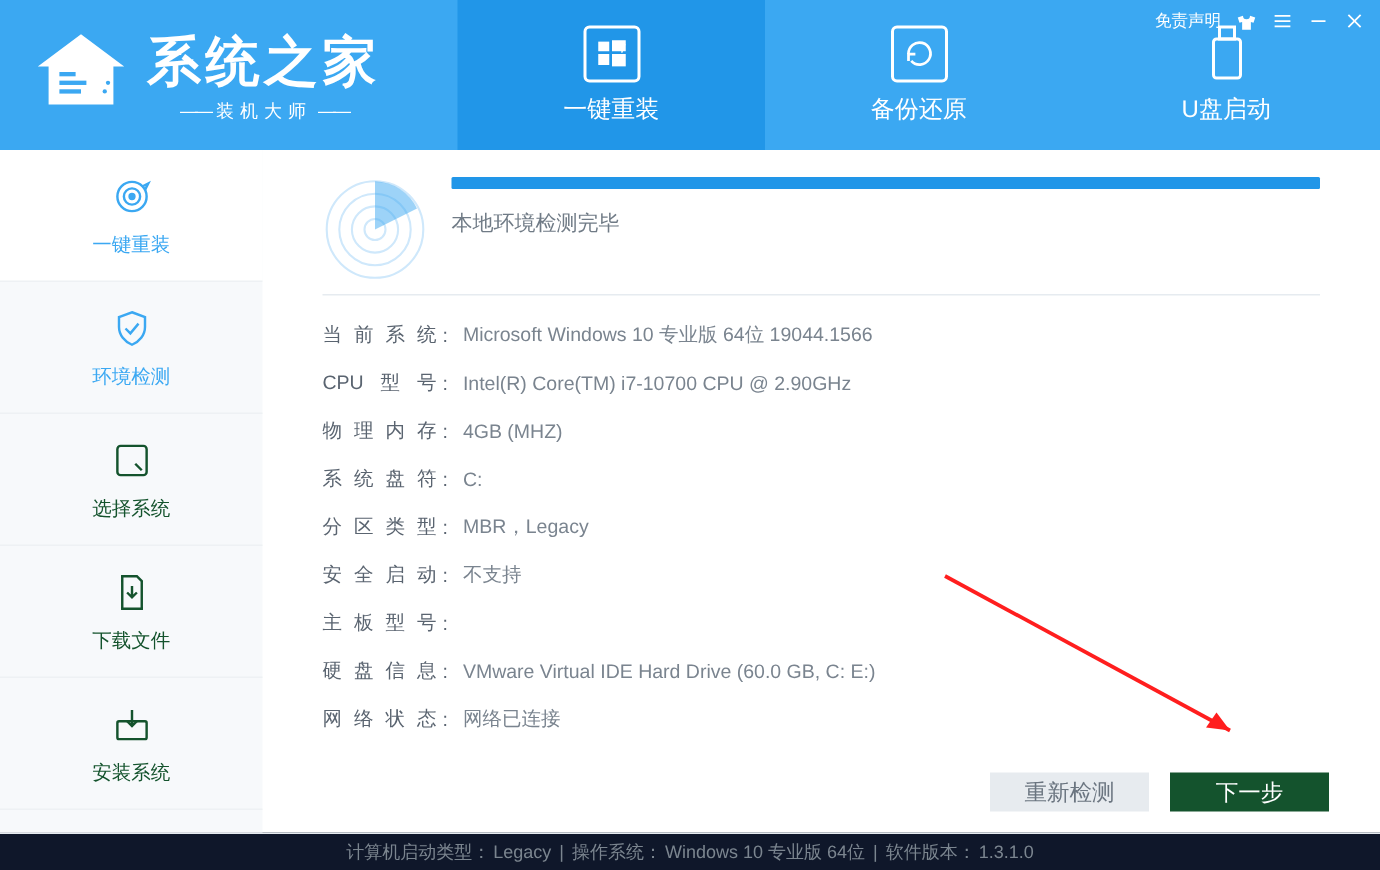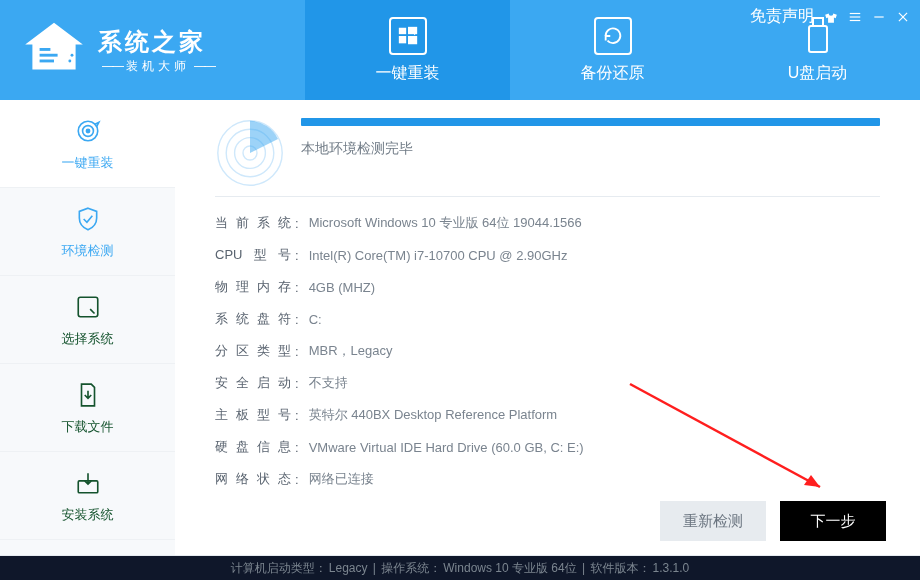--- a/index.html
+++ b/index.html
@@ -2,31 +2,31 @@
 <html><head>
 <meta charset="utf-8">
 <style>
 * { margin: 0; padding: 0; box-sizing: border-box; font-family: "Microsoft YaHei", sans-serif; }
 body { width: 920px; height: 580px; background: #fff; overflow: hidden; position: relative; }
 
 .header { height: 100px; background: #3ba8f2; display: flex; align-items: center; }
 .logo { display: flex; align-items: center; padding: 0 18px; width: 305px; }
 .logo-icon svg { width: 72px; height: 60px; }
 .logo-text { color: #fff; margin-left: 8px; }
-.logo-title { font-size: 24px; font-weight: bold; letter-spacing: 3px; }
-.logo-sub { font-size: 12px; letter-spacing: 4px; }
+.logo-title { font-size: 36px; font-weight: bold; letter-spacing: 3px; }
+.logo-sub { font-size: 12px; letter-spacing: 4px; text-align: center; }
 .logo-sub::before, .logo-sub::after { content: "——"; letter-spacing: -2px; margin: 0 4px; }
 
 .top-tabs { display: flex; flex: 1; height: 100%; }
 .top-tab { flex: 1; display: flex; flex-direction: column; align-items: center; justify-content: center; color: #fff; cursor: pointer; gap: 8px; }
 .top-tab.active { background: #2196e8; }
 .top-tab-icon { width: 38px; height: 38px; border: 2px solid #fff; border-radius: 4px; display: flex; align-items: center; justify-content: center; }
 .top-tab-label { font-size: 16px; }
 
-.titlebar { position: absolute; top: 6px; right: 10px; display: flex; align-items: center; gap: 10px; color: #fff; font-size: 16px; }
+.titlebar { position: absolute; top: 6px; right: 10px; display: flex; align-items: center; gap: 10px; color: #fff; font-size: 11px; }
 .titlebar-item { cursor: pointer; display: flex; align-items: center; }
 
 .body { display: flex; height: 455px; }
 .sidebar { width: 175px; background: #f7f9fb; display: flex; flex-direction: column; }
 .side-item { height: 88px; display: flex; flex-direction: column; align-items: center; justify-content: center; gap: 8px; color: #14532d; cursor: pointer; border-bottom: 1px solid #eef1f4; }
 .side-item.current { color: #3ba8f2; background: #fff; }
 .side-item.active-step { color: #3ba8f2; }
 .side-item-icon { width: 30px; height: 30px; display: flex; align-items: center; justify-content: center; }
 .side-item-label { font-size: 13px; }
 
@@ -38,23 +38,23 @@
 .progress-text { color: #707b86; font-size: 14px; margin-top: 14px; }
 .divider { border: none; border-top: 1px solid #e6ebf0; margin: 6px 0 10px; }
 
 .info-rows { display: flex; flex-direction: column; }
 .info-row { display: flex; padding: 7px 0; font-size: 13px; align-items: center; }
 .info-label { width: 76px; color: #5a6470; text-align: justify; text-align-last: justify; }
 .info-colon { color: #5a6470; margin: 0 10px 0 4px; }
 .info-value { color: #7a848f; }
 
 .actions { position: absolute; right: 34px; bottom: 14px; display: flex; gap: 14px; }
-.btn { width: 106px; height: 40px; border: none; font-size: 15px; cursor: pointer; display: flex; align-items: center; justify-content: center; margin-top: 36px; }
+.btn { width: 106px; height: 26px; border: none; font-size: 15px; cursor: pointer; display: flex; align-items: center; justify-content: center; margin-top: 36px; }
 .btn-secondary { background: #e7ebef; color: #6b7580; }
-.btn-primary { background: #000000; color: #fff; }
+.btn-primary { background: #14532d; color: #fff; }
 
 .arrow { position: absolute; right: 75px; bottom: 56px; pointer-events: none; }
 
 .statusbar { height: 25px; background: #0f172a; color: #7b858f; font-size: 12px; display: flex; align-items: center; justify-content: center; gap: 2px; border-top: 1px solid #e6ebf0; }
 </style>
 </head>
 <body>
 
 <div class="header">
   <div class="logo">
@@ -228,21 +228,20 @@
           <span class="info-value">MBR，Legacy</span>
         </div>
         <div class="info-row">
           <span class="info-label">安全启动</span>
           <span class="info-colon">:</span>
           <span class="info-value">不支持</span>
         </div>
         <div class="info-row">
           <span class="info-label">主板型号</span>
           <span class="info-colon">:</span>
-          <span class="info-value">英特尔 440BX Desktop Reference Platform</span>
         </div>
         <div class="info-row">
           <span class="info-label">硬盘信息</span>
           <span class="info-colon">:</span>
           <span class="info-value">VMware Virtual IDE Hard Drive  (60.0 GB, C: E:)</span>
         </div>
         <div class="info-row">
           <span class="info-label">网络状态</span>
           <span class="info-colon">:</span>
           <span class="info-value">网络已连接</span>

